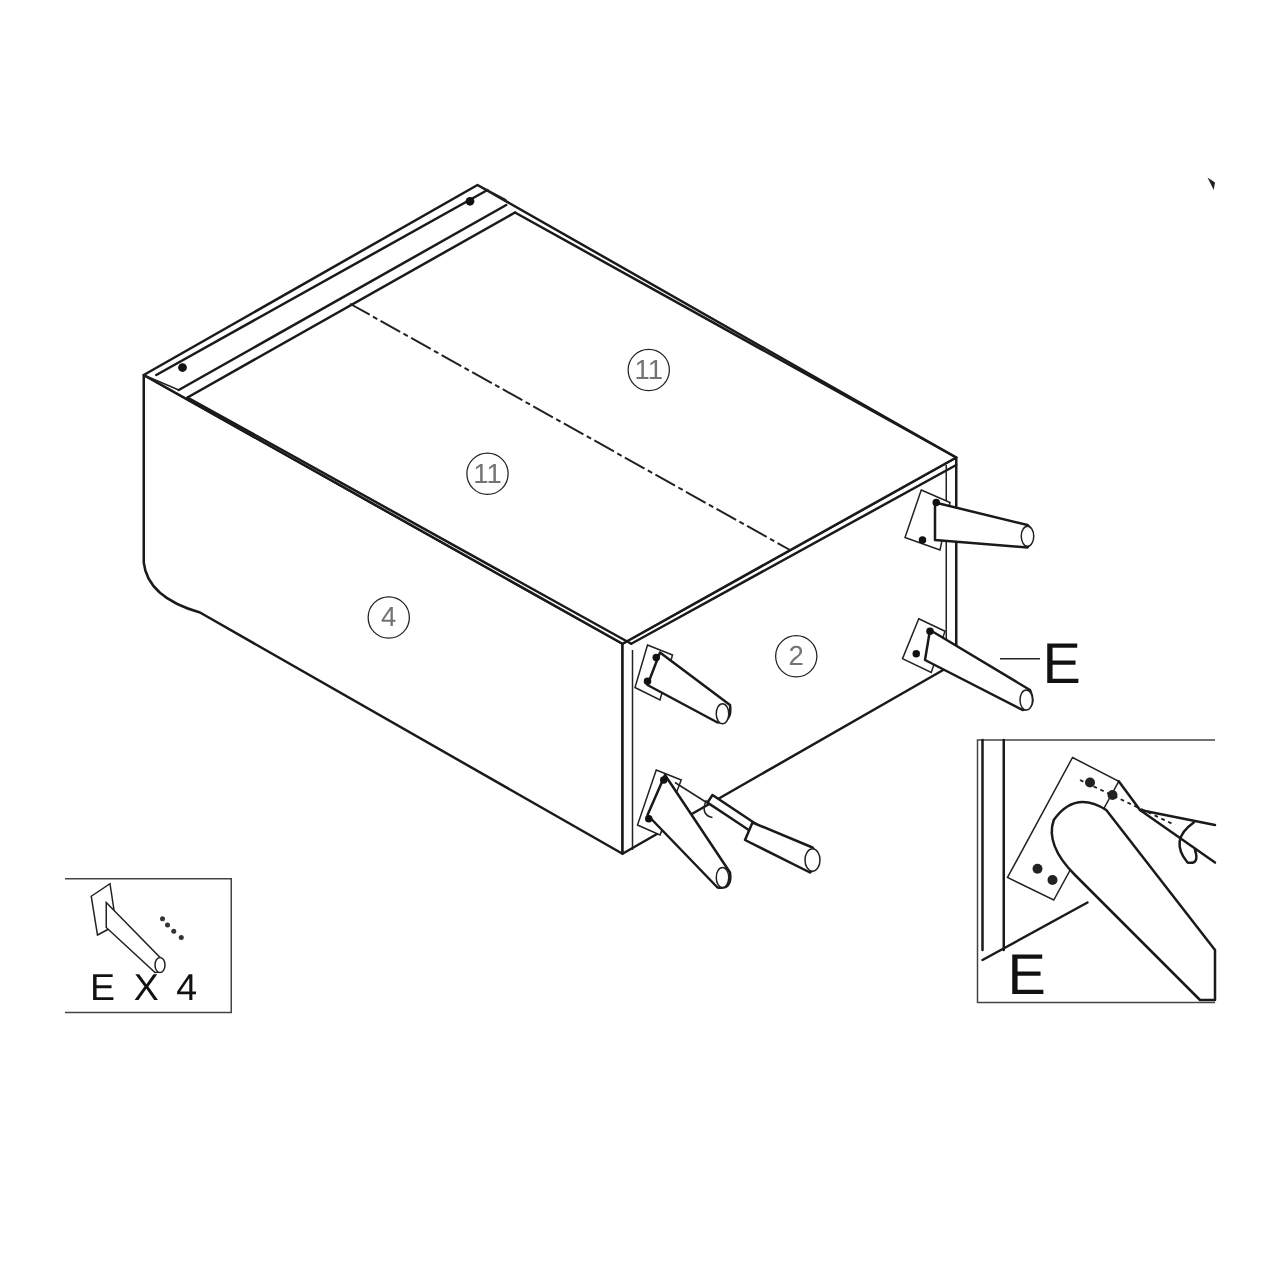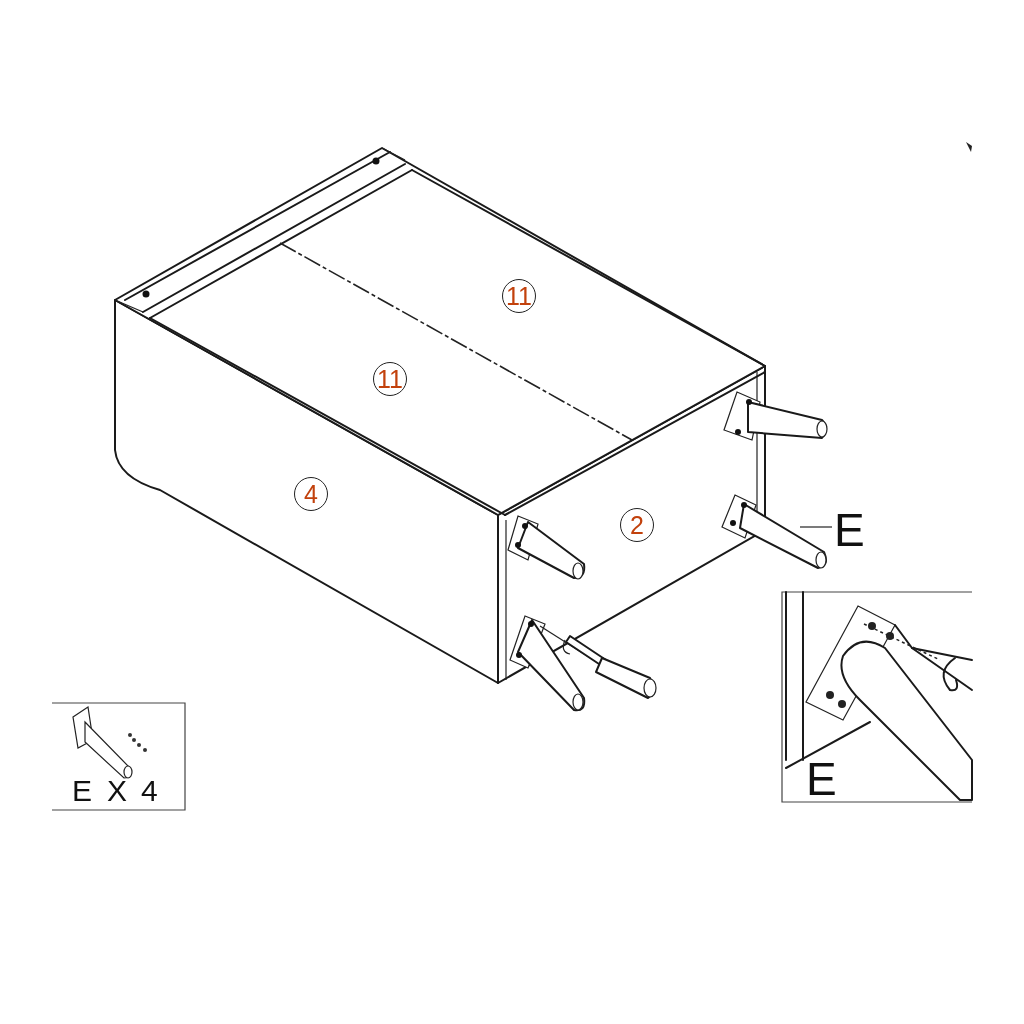--- a/index.html
+++ b/index.html
@@ -2,21 +2,21 @@
 <html><head>
 <meta charset="utf-8">
 <style>
   html, body { margin:0; padding:0; background:#ffffff; }
   body { width:1024px; height:1024px; position:relative; overflow:hidden; font-family:"Liberation Sans", sans-serif; }
   svg { position:absolute; left:0; top:0; }
   .ln { stroke:#1a1a1a; stroke-width:2; fill:none; stroke-linejoin:round; stroke-linecap:round; }
   .thin { stroke:#222; stroke-width:1.2; fill:none; }
   .fillw { fill:#fff; }
   .label { position:absolute; color:#111; font-family:"Liberation Sans", sans-serif; }
-  .circ { position:absolute; width:34px; height:34px; border:1.5px solid #222; border-radius:50%; display:flex; align-items:center; justify-content:center; font-size:25px; color:#c2410c; background:#fff; box-sizing:border-box; }
+  .circ { position:absolute; width:34px; height:34px; border:1.5px solid #222; border-radius:50%; display:flex; align-items:center; justify-content:center; font-size:22px; color:#737373; background:#fff; box-sizing:border-box; }
 </style>
 </head>
 <body>
 
 <svg width="1024" height="1024" viewBox="0 0 1024 1024">
 
   <g>
 
     <path class="ln fillw" d="M115 300 L115 450 Q118 478 160 490 L498 683 L498 515 Z"></path>
 

